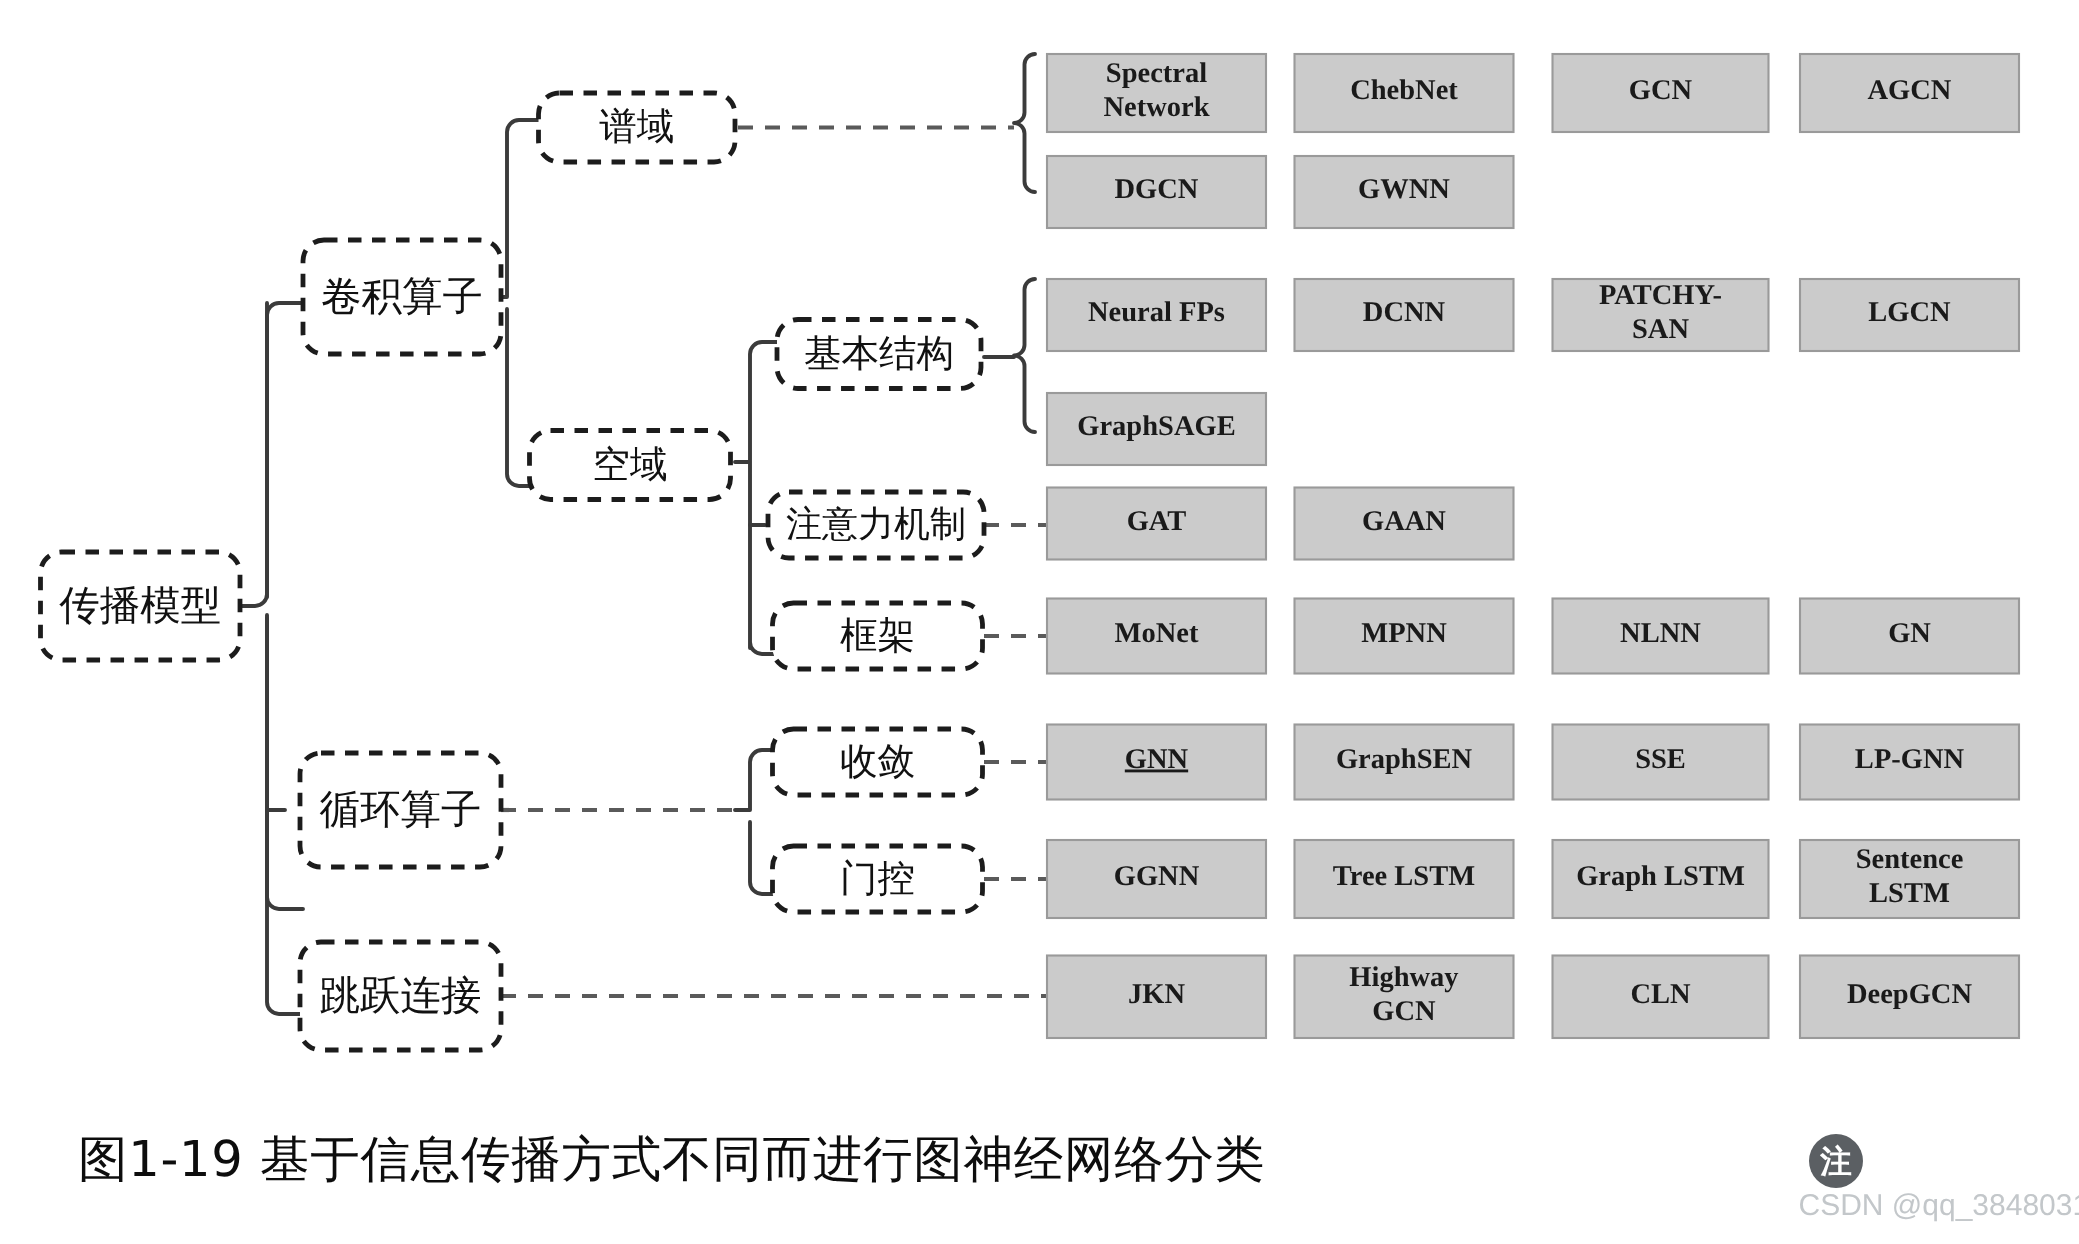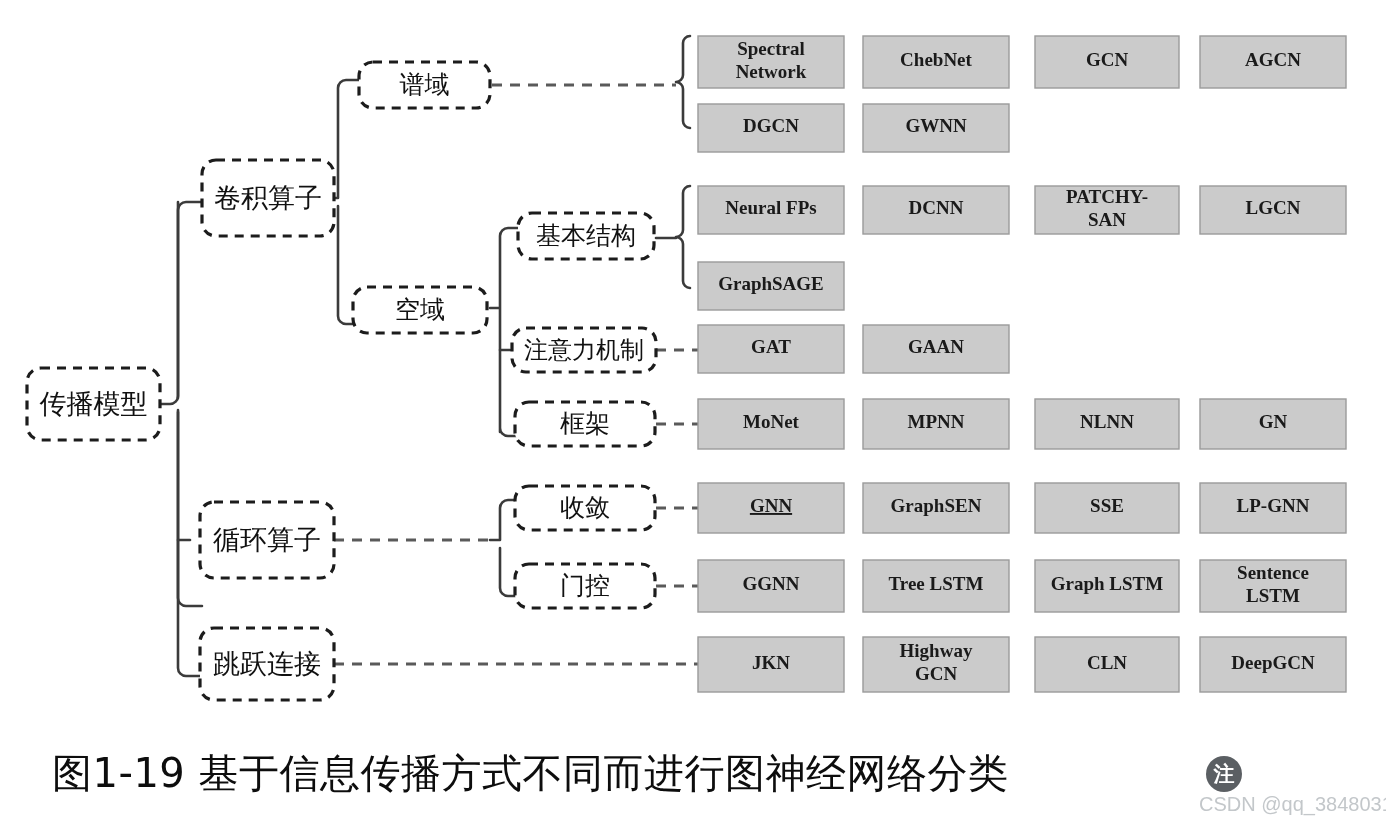--- a/index.html
+++ b/index.html
@@ -81,21 +81,21 @@
     left: 0;
     top: 745px;
     width: 1386px;
     height: 84px;
   }
   #caption-text {
     position: absolute;
     left: 52px;
     top: 0px;
     font-family: "DejaVu Sans", "Liberation Sans", sans-serif;
-    font-size: 40px;
+    font-size: 33px;
     line-height: 56px;
     color: #0d0d0d;
     white-space: nowrap;
     letter-spacing: 0.5px;
   }
   #note-badge {
     position: absolute;
     left: 1206px;
     top: 11px;
     width: 36px;

